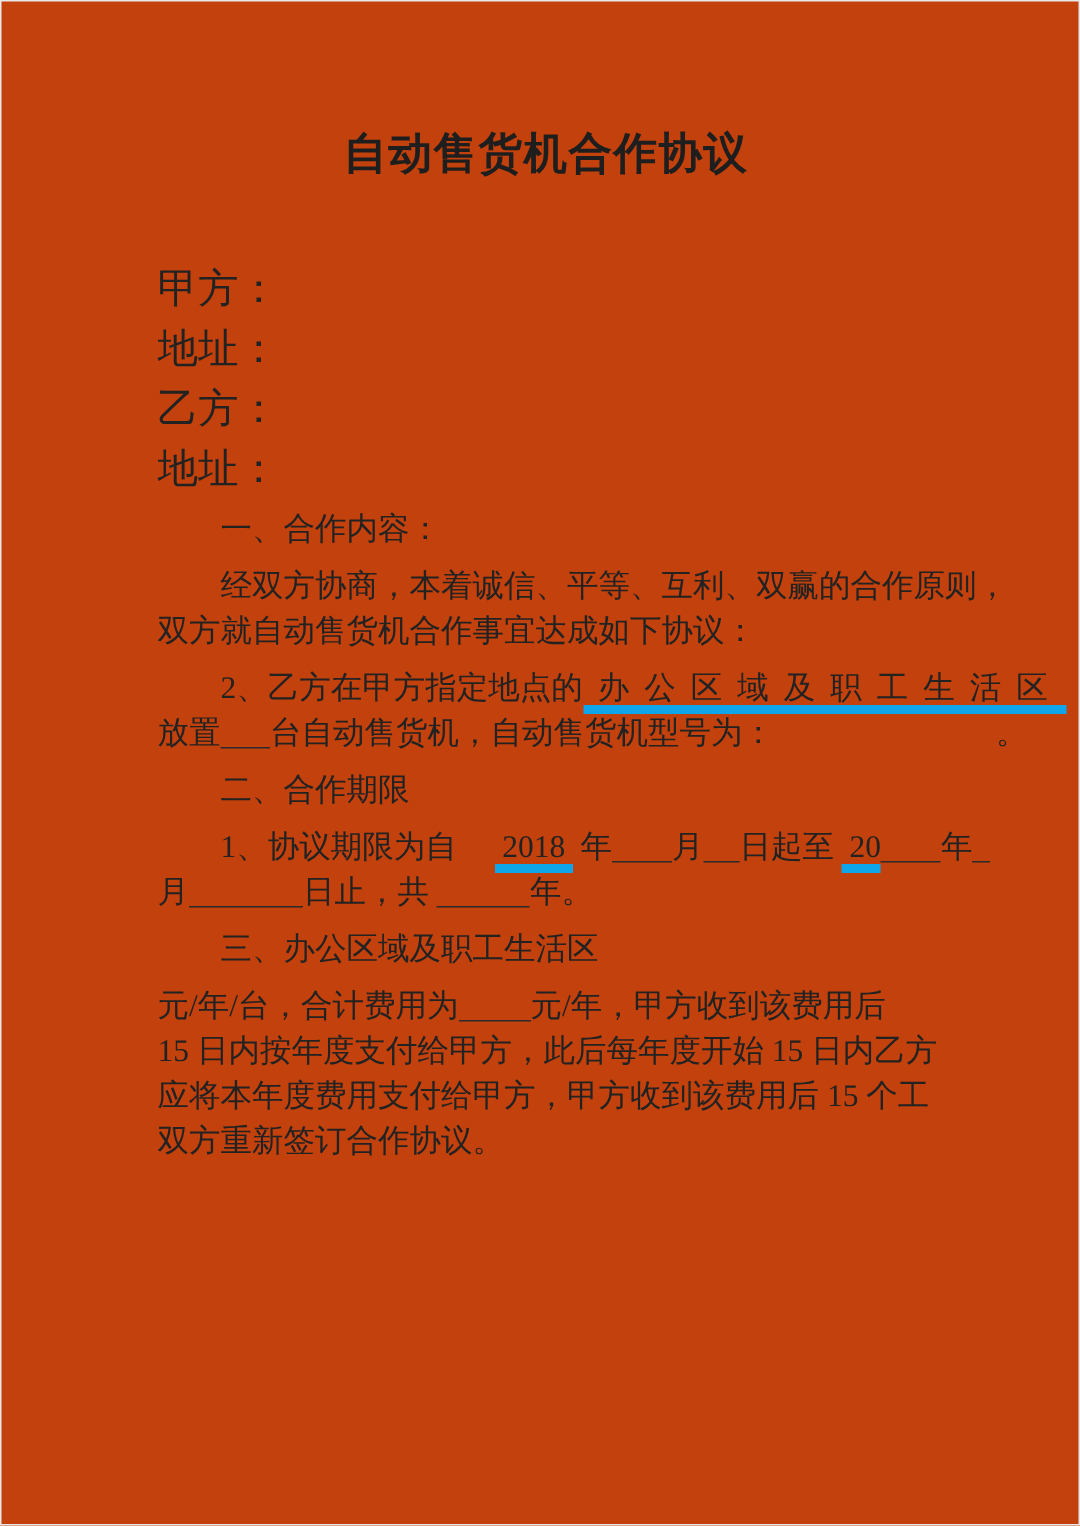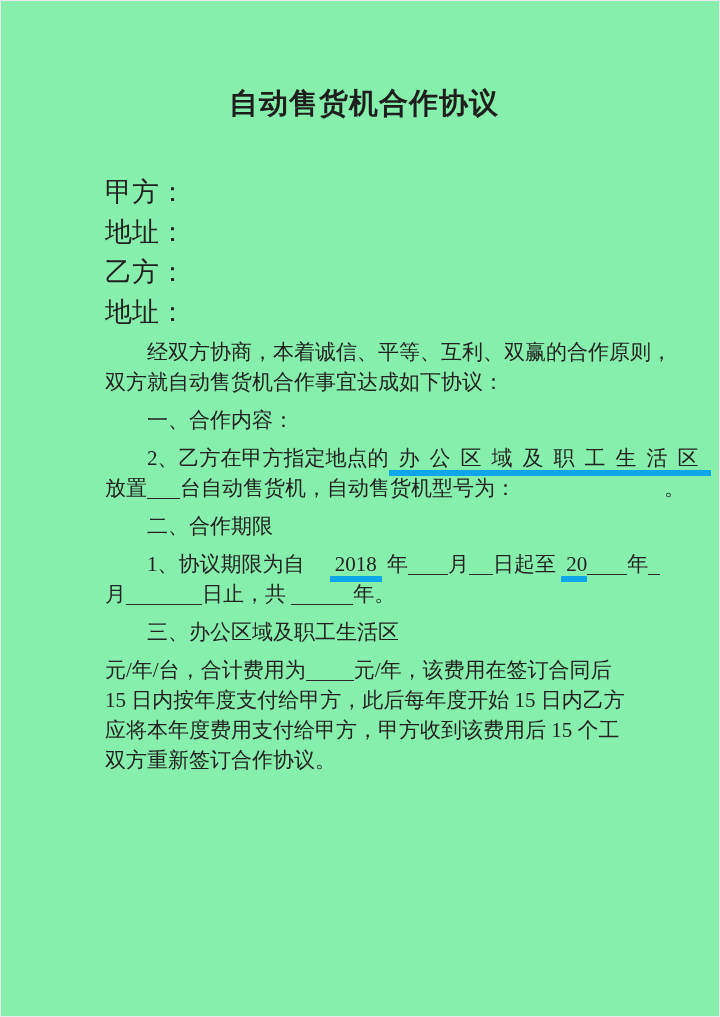--- a/index.html
+++ b/index.html
@@ -7,21 +7,21 @@
   body {
     background: #ffffff;
     font-family: "Liberation Serif", "DejaVu Serif", serif;
     color: #222222;
   }
   .page {
     width: 720px;
     height: 1017px;
     border: 1px solid #e9e9e9;
     padding: 84px 96px 40px 104px;
-    background: #86efac;
+    background: #c2410c;
   }
   .doc-title {
     font-size: 29px;
     font-weight: bold;
     text-align: center;
     line-height: 36px;
     letter-spacing: 1px;
     margin-bottom: 56px;
     color: #1e1e1e;
     white-space: nowrap;
@@ -60,41 +60,41 @@
 
 <div class="page">
   <div class="doc-title">自动售货机合作协议</div>
   <div>
       <div class="field-line">甲方：</div>
       <div class="field-line">地址：</div>
       <div class="field-line">乙方：</div>
       <div class="field-line">地址：</div>
     </div>
   <div>
+      <div class="para head">
+        <div class="line ind"><span class="">一、合作内容：</span></div>
+      </div>
       <div class="para">
         <div class="line ind"><span class="">经双方协商，本着诚信、平等、互利、双赢的合作原则，</span></div>
         <div class="line"><span class="">双方就自动售货机合作事宜达成如下协议：</span></div>
-      </div>
-      <div class="para head">
-        <div class="line ind"><span class="">一、合作内容：</span></div>
       </div>
       <div class="para">
         <div class="line ind"><span class="">2、乙方在甲方指定地点的</span><span class="u ls">办公区域及职工生活区</span></div>
         <div class="line"><span class="">放置</span><span class="bl" style="width: 33px;"></span><span class="">台自动售货机，自动售货机型号为：</span><span class="gap" style="width: 148px;"></span><span class="">。</span></div>
       </div>
       <div class="para head">
         <div class="line ind"><span class="">二、合作期限</span></div>
       </div>
       <div class="para">
         <div class="line ind"><span class="">1、协议期限为自 </span><span class="u pad">2018</span><span class=""> 年</span><span class="bl" style="width: 40px;"></span><span class="">月</span><span class="bl" style="width: 24px;"></span><span class="">日起至 </span><span class="u padl">20</span><span class="bl" style="width: 40px;"></span><span class="">年</span><span class="bl" style="width: 12px;"></span></div>
         <div class="line"><span class="">月</span><span class="bl" style="width: 76px;"></span><span class="">日止，共 </span><span class="bl" style="width: 62px;"></span><span class="">年。</span></div>
       </div>
       <div class="para head">
         <div class="line ind"><span class="">三、办公区域及职工生活区</span></div>
       </div>
       <div class="para">
-        <div class="line"><span class="">元/年/台，合计费用为</span><span class="bl" style="width: 48px;"></span><span class="">元/年，该费用在签订合同后</span></div>
+        <div class="line"><span class="">元/年/台，合计费用为</span><span class="bl" style="width: 48px;"></span><span class="">元/年，甲方收到该费用后</span></div>
         <div class="line"><span class="">15 日内按年度支付给甲方，此后每年度开始 15 日内乙方</span></div>
         <div class="line"><span class="">应将本年度费用支付给甲方，甲方收到该费用后 15 个工</span></div>
         <div class="line"><span class="">双方重新签订合作协议。</span></div>
       </div>
     </div>
 </div>
 
 </body></html>

